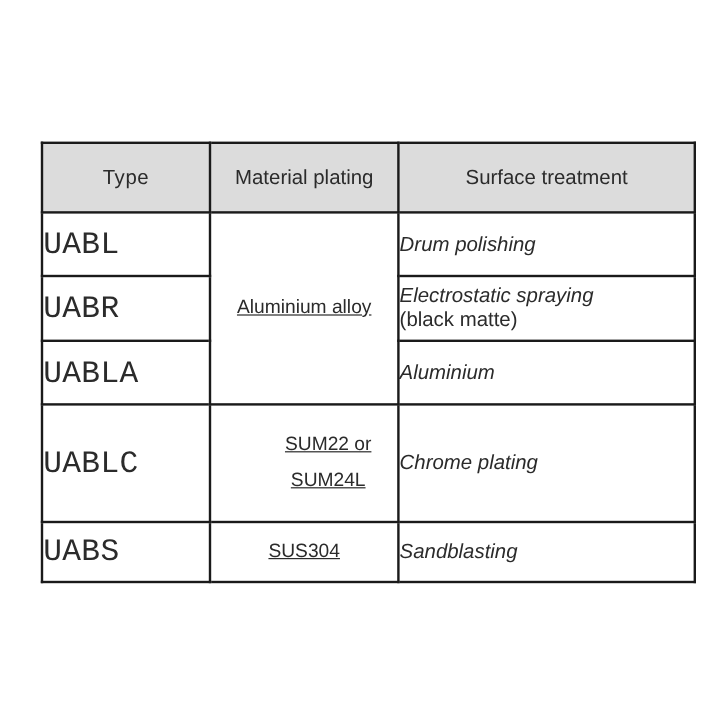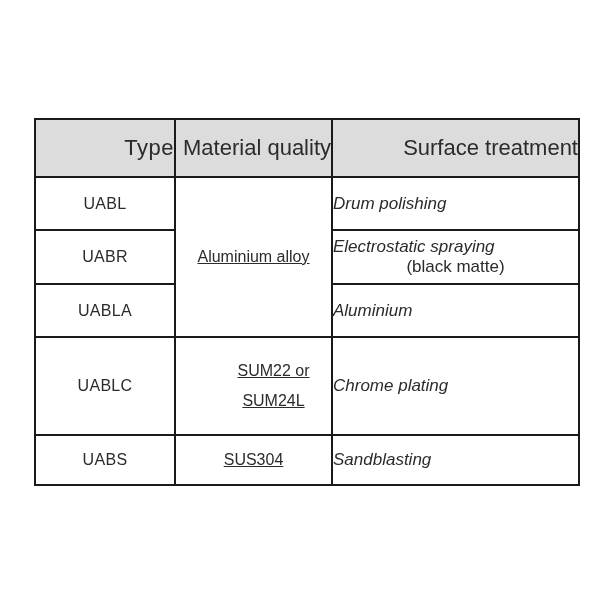--- a/index.html
+++ b/index.html
@@ -39,38 +39,38 @@
 
   
   col.col-type    { width: 140px; }
   col.col-mat     { width: 157px; }
   col.col-surface { width: 247px; }
 
   
   tr.header-row th {
     background: #dcdcdc;
     height: 56px;
-    text-align: right;
+    text-align: center;
     vertical-align: middle;
-    font-size: 22px;
+    font-size: 17px;
   }
   th.th-type {
     font-weight: bold;
     font-size: 22px;
     color: #111111;
     letter-spacing: 0.5px;
   }
 
   
   td.cell-type {
-    text-align: center;
     vertical-align: middle;
     color: #ea6b24;
-    font-size: 16px;
+    font-size: 26px;
     letter-spacing: 0.3px;
+    font-family: Liberation Mono, monospace;
   }
 
   
   td.cell-material {
     text-align: center;
     vertical-align: middle;
     font-size: 16px;
     text-decoration: underline;
   }
   td.cell-material .mat-line {
@@ -88,21 +88,21 @@
     padding-right: 8px;
   }
   td.cell-surface .surf-line-1 {
     display: block;
     text-align: left;
     line-height: 1.15;
     font-style: italic;
   }
   td.cell-surface .surf-line-2 {
     display: block;
-    text-align: center;
+    text-align: left;
     line-height: 1.15;
   }
 
   
   tr.row-r0 td { height: 51px; }
   tr.row-r1 td { height: 52px; margin-left: 12px; }
   tr.row-r2 td { height: 51px; }
   tr.row-r3 td { height: 96px; }
   tr.row-r4 td { height: 48px; }
 </style>
@@ -113,21 +113,21 @@
   <table class="spec-table">
     <colgroup>
       <col class="col-type">
       <col class="col-mat">
       <col class="col-surface">
     </colgroup>
 
     <thead>
       <tr class="header-row">
         <th class="th-type">Type</th>
-        <th class="th-material">Material quality</th>
+        <th class="th-material">Material plating</th>
         <th class="th-surface">Surface treatment</th>
       </tr>
     </thead>
 
     <tbody>
 
       <tr class="row-r0">
         <td class="cell-type">UABL</td>
         <td class="cell-material" rowspan="3">Aluminium alloy</td>
         <td class="cell-surface">

